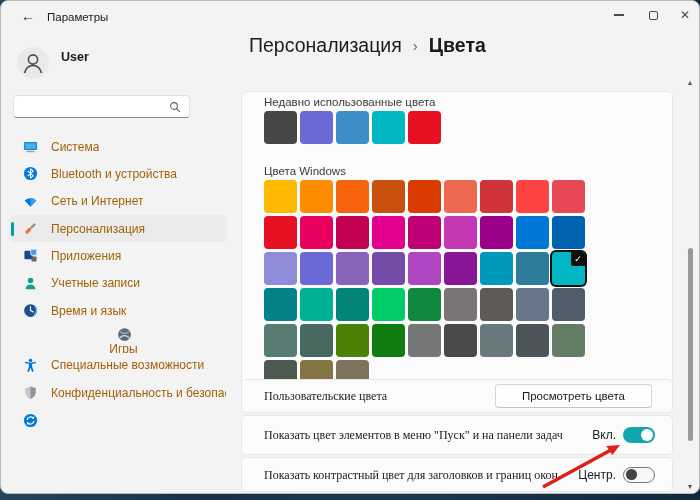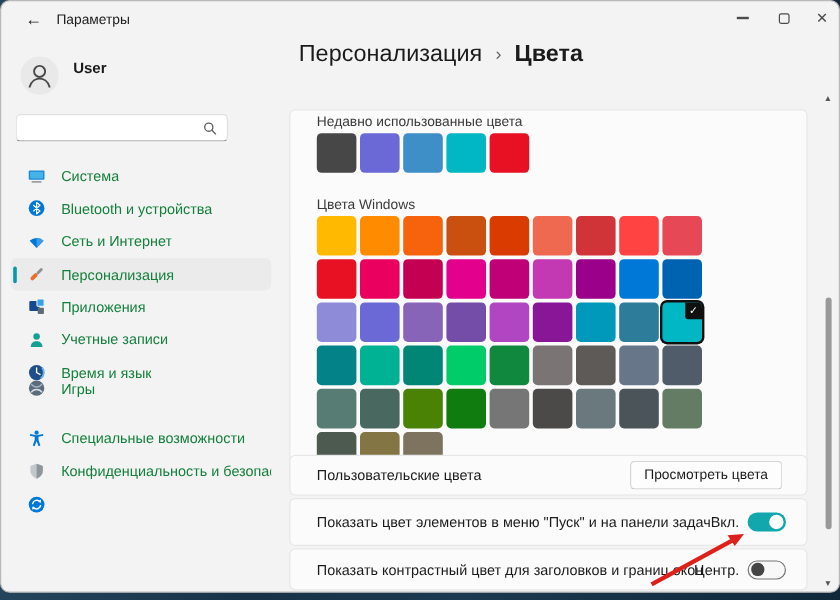--- a/index.html
+++ b/index.html
@@ -20,21 +20,21 @@
   .uname{position:absolute;left:60px;top:49px;font-size:12.5px;font-weight:bold;color:#1B1B1B;}
   .usub{position:absolute;left:60px;top:65px;font-size:10.5px;color:#474747;}
   .searchbox{position:absolute;left:12px;top:94px;width:177px;height:23px;background:#FFF;
     border:1px solid #E1E1E1;border-bottom:1px solid #8B8B8B;border-radius:4px;}
   .searchbox input{position:absolute;left:8px;top:1px;width:140px;height:19px;border:none;outline:none;
     font-size:11.5px;color:#1B1B1B;background:transparent;}
   .searchbox input::placeholder{color:#5E5E5E;}
   .searchicon{position:absolute;right:8px;top:5px;display:flex;}
   .navitem{position:absolute;left:8px;width:217px;height:27px;display:flex;align-items:center;border-radius:5px;}
   .navitem .ico{width:16px;height:16px;margin-left:14px;display:flex;align-items:center;flex:none;}
-  .navitem .lbl{margin-left:12px;font-size:12px;color:#15803d;white-space:nowrap;overflow:hidden;}
+  .navitem .lbl{margin-left:12px;font-size:12px;color:#a16207;white-space:nowrap;overflow:hidden;}
   .navitem.sel{background:#EBEBEB;}
   .navitem.sel::before{content:"";position:absolute;left:2px;top:6.5px;width:3px;height:14px;border-radius:2px;
     background:var(--pill,#0899A8);}
   
   .breadcrumb{position:absolute;left:248px;top:33px;display:flex;align-items:center;gap:11px;}
   .bc-parent{font-size:19.5px;color:#1B1B1B;}
   .bc-chev{font-size:15px;color:#5E5E5E;}
   .bc-current{font-size:19.5px;font-weight:600;color:#1B1B1B;}
   .card{position:absolute;left:240px;width:432px;background:#FBFBFB;border:1px solid #E7E7E7;border-radius:5px;}
   .cardA{top:64px;height:312px;margin-top:26px;}
@@ -43,22 +43,22 @@
   .cardD{top:456px;height:35px;}
   .seclabel{position:absolute;left:22px;font-size:11.5px;color:#3B3B3B;}
   .lblRecent{top:4px;}
   .lblWin{top:73px;}
   .swatchrow{position:absolute;left:22px;top:19px;display:flex;gap:3px;}
   .grid{position:absolute;left:22px;top:88px;display:grid;grid-template-columns:repeat(9,33px);gap:3px;}
   .swatch{width:33px;height:33px;border-radius:4px;position:relative;}
   .swatch.selected{box-shadow:0 0 0 2px #101010;}
   .swatch .corner{position:absolute;top:0;right:0;width:14px;height:14px;background:#101010;
     border-radius:0 4px 0 2px;color:#FFF;font-size:9px;line-height:14px;text-align:center;}
-  .rowlabel{position:absolute;left:22px;top:50%;transform:translateY(-50%);font-size:12px;color:#1B1B1B;white-space:nowrap;}
-  .browsebtn{position:absolute;right:20px;top:50%;transform:translateY(-50%);height:24px;padding:0 11px;
+  .rowlabel{position:absolute;left:22px;top:50%;transform:translateY(-50%);font-size:12px;color:#1B1B1B;white-space:nowrap;font-family:Liberation Serif, serif;}
+  .browsebtn{position:absolute;right:20px;top:50%;transform:translateY(-50%);height:24px;padding:0 26px;
     background:#FDFDFD;border:1px solid #D5D5D5;border-bottom-color:#C4C4C4;border-radius:4px;
     font-size:11.5px;color:#1B1B1B;}
   .state{position:absolute;right:56px;top:50%;transform:translateY(-50%);font-size:12px;color:#1B1B1B;}
   .toggle{position:absolute;right:17px;top:50%;transform:translateY(-50%);width:32px;height:16px;border-radius:9px;}
   .toggle.on{background:#12A7AC;}
   .toggle.on .knob{position:absolute;right:2px;top:2px;width:12px;height:12px;border-radius:50%;background:#FFF;}
   .toggle.off{border:1px solid #767676;background:#F8F8F8;}
   .toggle.off .knob{position:absolute;left:2px;top:1.8px;width:10.5px;height:10.5px;border-radius:50%;background:#454545;}
   
   .sb-arrow{position:absolute;left:683px;width:12px;font-size:7px;color:#555;text-align:center;}
@@ -164,21 +164,21 @@
         <div class="navitem" style="top: 296.1px;">
           <span class="ico">
             <svg width="15" height="15" viewBox="0 0 16 16">
               <circle cx="8" cy="8" r="6.8" fill="#1E4E8C"></circle>
               <path d="M12.8 3.4 A6.8 6.8 0 0 1 11.6 13.3" stroke="#6FB3E8" stroke-width="1.6" fill="none"></path>
               <path d="M8 8 L8 3.9 M8 8 L11 9.6" stroke="#FFF" stroke-width="1.2" stroke-linecap="round"></path>
             </svg>
           </span>
           <span class="lbl">Время и язык</span>
         </div>
-        <div class="navitem" style="top: 309px;">
+        <div class="navitem" style="top: 325px; flex-direction: column;">
           <span class="ico">
             <svg width="15" height="15" viewBox="0 0 16 16">
               <circle cx="8" cy="8" r="6.8" fill="#5C6B7A"></circle>
               <path d="M3.2 11.8 C5.2 8.2 10.8 8.2 12.8 11.8" stroke="#D8DDE2" stroke-width="1.3" fill="none"></path>
               <path d="M3.2 4.2 C5.2 7.8 10.8 7.8 12.8 4.2" stroke="#9FB0BE" stroke-width="1.3" fill="none"></path>
             </svg>
           </span>
           <span class="lbl">Игры</span>
         </div>
         <div class="navitem" style="top: 350.8px;">

